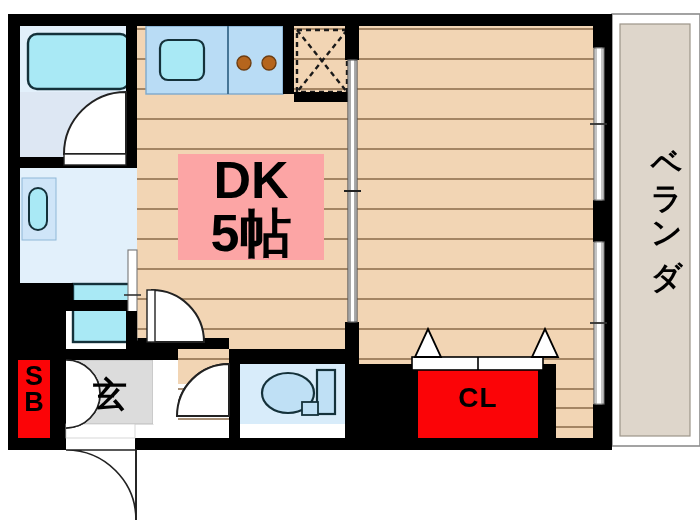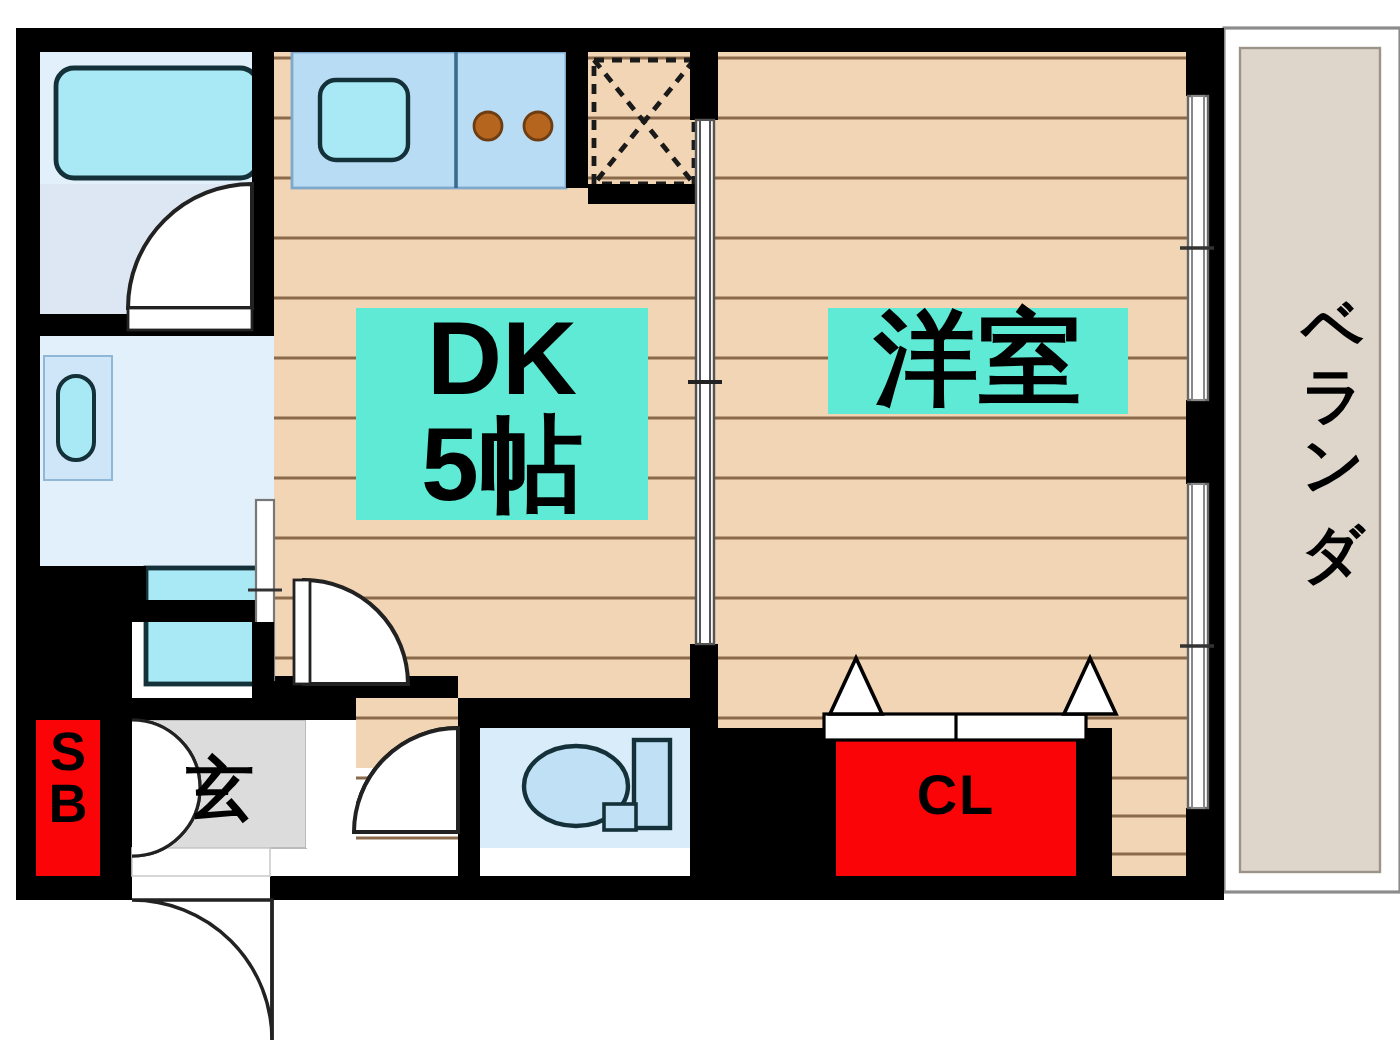--- a/index.html
+++ b/index.html
@@ -19,21 +19,21 @@
     height: 525px;
     background: #ffffff;
   }
   #plan svg {
     position: absolute;
     left: 0;
     top: 0;
   }
   .roomlabel {
     position: absolute;
-    background: #5eead4;
+    background: #fca5a5;
     color: #000000;
     text-align: center;
     line-height: 1.02;
     font-weight: bold;
     letter-spacing: 0px;
     white-space: nowrap;
   }
   .rl-line1 { display: block; }
   .rl-line2 { display: block; }
   .tag {
@@ -247,21 +247,20 @@
     <rect x="178" y="349" width="51" height="0" fill="#f2d5b4"></rect>
 
   </svg>
 
   <div class="roomlabel" style="left:178px; top:154px; width:146px; font-size:52px;">
     <span class="rl-line1">DK</span>
     <span class="rl-line2">5帖</span>
   </div>
 
   <div class="roomlabel" style="left:414px; top:154px; width:150px; font-size:52px;">
-    <span class="rl-line1">洋室</span>
   </div>
 
   <div class="tag tag-cl" style="left:418px; top:382px; width:120px;">CL</div>
 
   <div class="tag tag-sb" style="left:18px; top:363px; width:32px;">
     <span style="display:block;">S</span>
     <span style="display:block;">B</span>
   </div>
 
   <div class="tag tag-genkan" style="left:77px; top:372px; width:66px;">玄</div>

